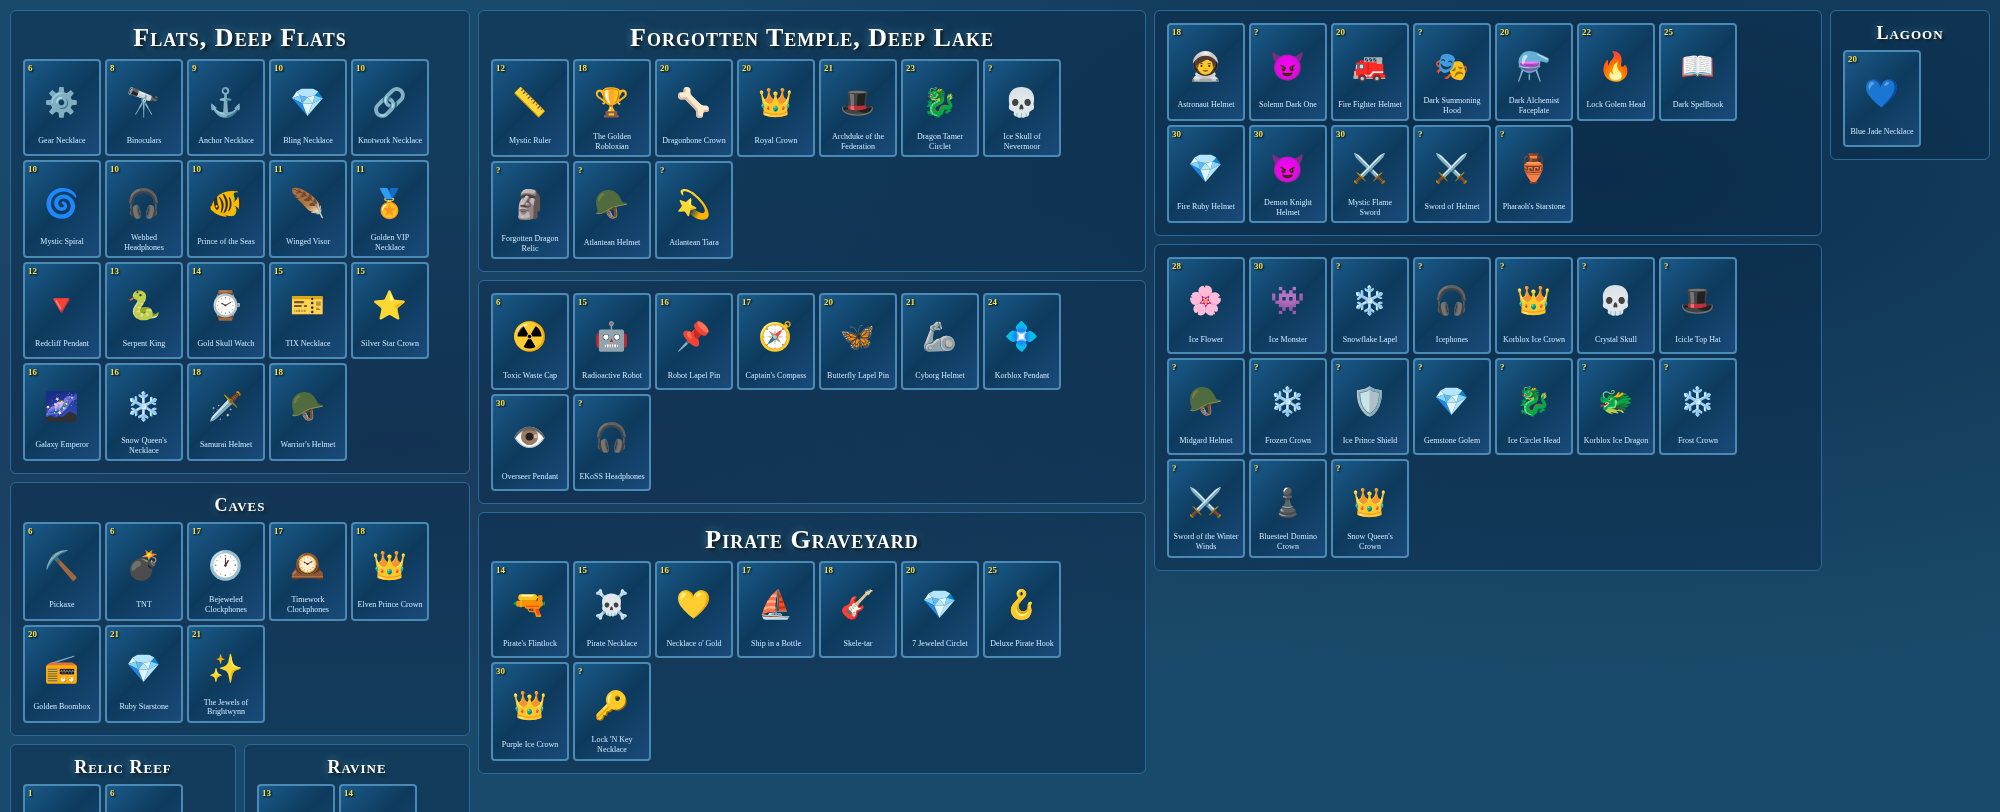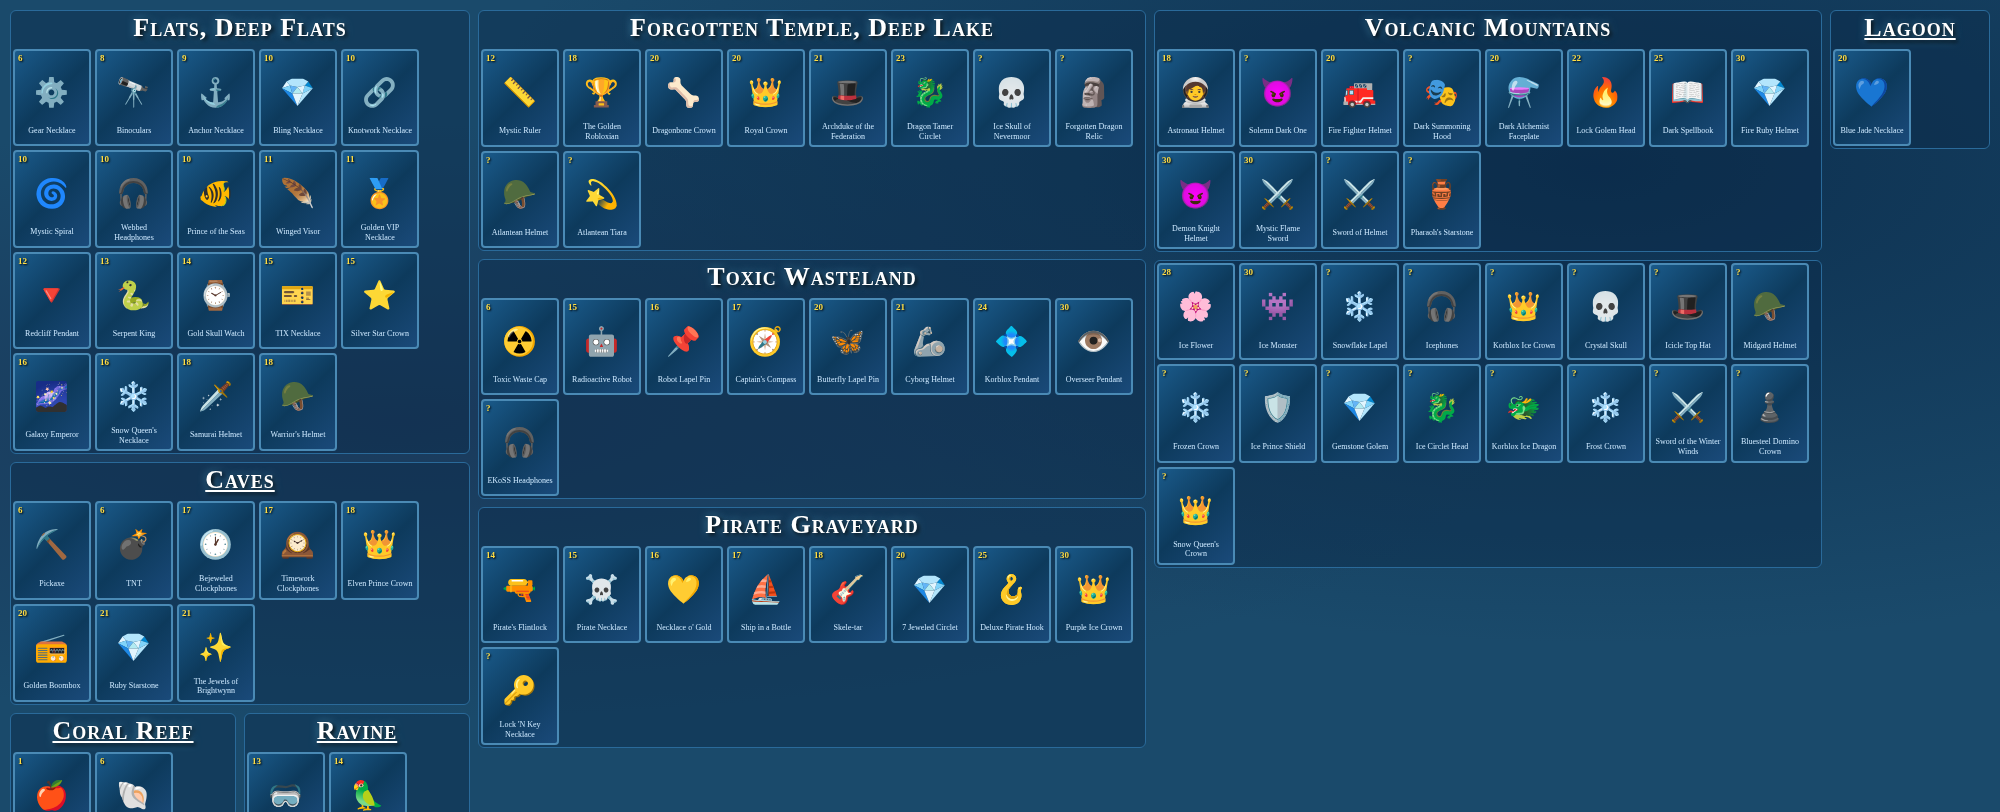--- a/index.html
+++ b/index.html
@@ -30,22 +30,21 @@
       color: #ffffff;
       text-shadow: 2px 2px 4px #000, 0 0 8px #4488aa;
       text-align: center;
       font-family: 'Georgia', serif;
       margin-bottom: 6px;
       font-variant: small-caps;
       letter-spacing: 1px;
     }
 
     .section-title.small {
-      font-size: 26px;
-      text-decoration: underline;
+      font-size: 18px;
     }
 
     .item-grid {
       display: flex;
       flex-wrap: wrap;
       gap: 4px;
     }
 
     .item-card {
       width: 78px;
@@ -86,21 +85,21 @@
       min-height: 20px;
       display: flex;
       align-items: center;
       justify-content: center;
     }
 
     .section-box {
       background: rgba(10, 40, 70, 0.4);
       border: 1px solid #2a6a9a;
       border-radius: 6px;
-      padding: 2px;
+      padding: 12px;
     }
 
     
     .left-sub {
       margin-bottom: 8px;
     }
   </style>
 </head>
 <body>
 
@@ -255,21 +254,21 @@
           <span class="level-badge">21</span>
           <div class="item-icon">✨</div>
           <div class="item-name">The Jewels of Brightwynn</div>
         </div>
       </div>
     </div>
 
     <div style="display:grid; grid-template-columns: 1fr 1fr; gap:8px;">
 
       <div class="section-box">
-        <div class="section-title small">Coral Reef</div>
+        <div class="section-title small">Relic Reef</div>
         <div class="item-grid">
           <div class="item-card">
             <span class="level-badge">1</span>
             <div class="item-icon">🍎</div>
 
           </div>
           <div class="item-card">
             <span class="level-badge">6</span>
             <div class="item-icon">🐚</div>
 
@@ -349,21 +348,20 @@
         </div>
         <div class="item-card">
           <span class="level-badge">?</span>
           <div class="item-icon" style="color:#44ccff;">💫</div>
           <div class="item-name">Atlantean Tiara</div>
         </div>
       </div>
     </div>
 
     <div class="section-box left-sub">
-      <div class="section-title">Toxic Wasteland</div>
       <div class="item-grid">
         <div class="item-card">
           <span class="level-badge">6</span>
           <div class="item-icon">☢️</div>
           <div class="item-name">Toxic Waste Cap</div>
         </div>
         <div class="item-card">
           <span class="level-badge">15</span>
           <div class="item-icon" style="color:#88cc44;">🤖</div>
           <div class="item-name">Radioactive Robot</div>
@@ -454,21 +452,20 @@
           <div class="item-icon">🔑</div>
           <div class="item-name">Lock 'N Key Necklace</div>
         </div>
       </div>
     </div>
   </div>
 
   <div>
 
     <div class="section-box left-sub">
-      <div class="section-title">Volcanic Mountains</div>
       <div class="item-grid">
         <div class="item-card">
           <span class="level-badge">18</span>
           <div class="item-icon">🧑‍🚀</div>
           <div class="item-name">Astronaut Helmet</div>
         </div>
         <div class="item-card">
           <span class="level-badge">?</span>
           <div class="item-icon" style="color:#aa44cc;">😈</div>
           <div class="item-name">Solemn Dark One</div>

